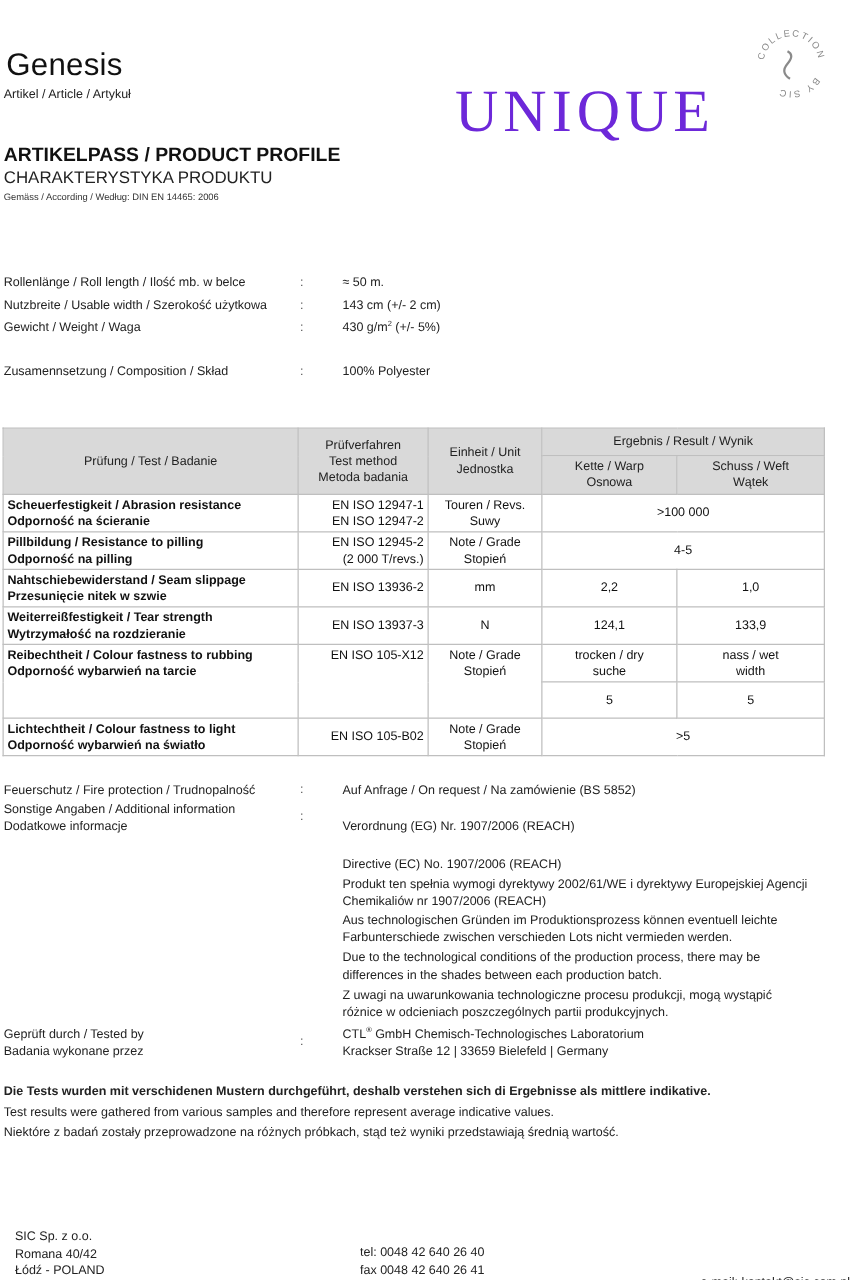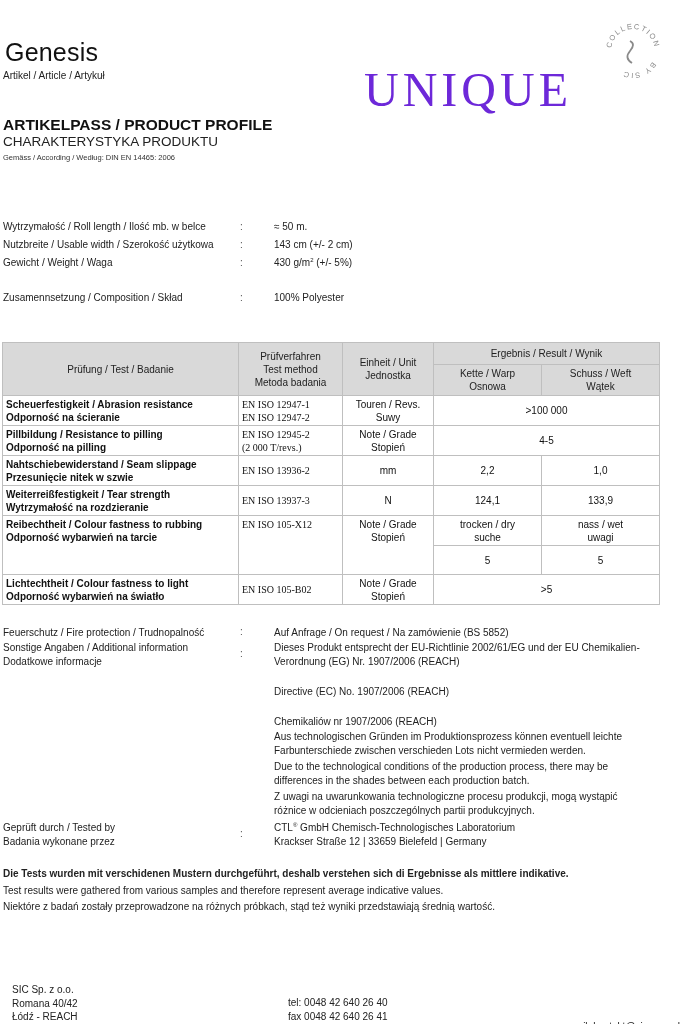--- a/index.html
+++ b/index.html
@@ -20,21 +20,21 @@
   .prop-row { position: absolute; left: 3px; font-size: 10px; color: #222; height: 14px; }
   .prop-row .lbl { position: absolute; left: 0; white-space: nowrap; }
   .prop-row .colon { position: absolute; left: 237px; color: #555; }
   .prop-row .val { position: absolute; left: 271px; white-space: nowrap; }
   sup { font-size: 6px; vertical-align: super; line-height: 0; }
 
   table.tests { position: absolute; left: 2px; top: 342px; width: 657px; border-collapse: collapse; font-size: 10px; color: #111; table-layout: fixed; }
   table.tests th, table.tests td { border: 1px solid #bfbfbf; padding: 1px 3px; line-height: 13px; }
   table.tests th { background: #d9d9d9; font-weight: normal; text-align: center; color: #222; }
   table.tests td.test { font-weight: bold; text-align: left; vertical-align: top; padding-top: 2px; }
-  table.tests td.method { text-align: left; font-family: Liberation Serif, serif; }
+  table.tests td.method { text-align: right; }
   table.tests td.center { text-align: center; }
   table.tests td.top { vertical-align: top; padding-top: 2px; }
   table.tests tr.r30 td { height: 30px; }
 
   .info { font-size: 10px; color: #222; }
   .info .lbl { position: absolute; left: 3px; white-space: nowrap; line-height: 14px; }
   .info .colon { position: absolute; left: 240px; color: #555; }
   .info .val { position: absolute; left: 274px; width: 400px; line-height: 14px; }
 
   .note { position: absolute; left: 3px; font-size: 10px; color: #222; white-space: nowrap; }
@@ -64,21 +64,21 @@
     </text>
     <path d="M28,21 q6,3 0,10 q-6,7 2,12" stroke="#8a8a8a" stroke-width="1.8" fill="none"></path>
   </svg>
 </div>
 
 <div class="abs h1">ARTIKELPASS / PRODUCT PROFILE</div>
 <div class="abs h2">CHARAKTERYSTYKA PRODUKTU</div>
 <div class="abs h3">Gemäss / According / Według: DIN EN 14465: 2006</div>
 
 <div class="prop-row" style="top:221px;">
-  <span class="lbl">Wytrzymałość / Roll length / Ilość mb. w belce</span>
+  <span class="lbl">Rollenlänge / Roll length / Ilość mb. w belce</span>
   <span class="colon">:</span>
   <span class="val">≈ 50 m.</span>
 </div>
 <div class="prop-row" style="top:239px;">
   <span class="lbl">Nutzbreite / Usable width / Szerokość użytkowa</span>
   <span class="colon">:</span>
   <span class="val">143 cm (+/- 2 cm)</span>
 </div>
 <div class="prop-row" style="top:257px;">
   <span class="lbl">Gewicht / Weight / Waga</span>
@@ -136,21 +136,21 @@
       <td class="method">EN ISO 13937-3</td>
       <td class="center">N</td>
       <td class="center">124,1</td>
       <td class="center">133,9</td>
     </tr>
     <tr class="r30">
       <td class="test" rowspan="2"><span>Reibechtheit / Colour fastness to rubbing</span><br><span>Odporność wybarwień na tarcie</span></td>
       <td class="method top" rowspan="2">EN ISO 105-X12</td>
       <td class="center top" rowspan="2"><span>Note / Grade</span><br><span>Stopień</span></td>
       <td class="center"><span>trocken / dry</span><br><span>suche</span></td>
-      <td class="center"><span>nass / wet</span><br><span>uwagi</span></td>
+      <td class="center"><span>nass / wet</span><br><span>width</span></td>
     </tr>
     <tr style="height:29px;">
       <td class="center">5</td>
       <td class="center">5</td>
     </tr>
     <tr class="r30">
       <td class="test"><span>Lichtechtheit / Colour fastness to light</span><br><span>Odporność wybarwień na światło</span></td>
       <td class="method">EN ISO 105-B02</td>
       <td class="center"><span>Note / Grade</span><br><span>Stopień</span></td>
       <td class="center" colspan="2">&gt;5</td>
@@ -160,41 +160,41 @@
 
 <div class="info">
   <span class="lbl" style="top:626px;">Feuerschutz / Fire protection / Trudnopalność</span>
   <span class="colon" style="top:626px;">:</span>
   <span class="val" style="top:626px;">Auf Anfrage / On request / Na zamówienie (BS 5852)</span>
 
   <span class="lbl" style="top:641px;">Sonstige Angaben / Additional information</span>
   <span class="lbl" style="top:655px;">Dodatkowe informacje</span>
   <span class="colon" style="top:648px;">:</span>
 
-  <div class="val" style="top:641px;"><span>Dieses Produkt entsprecht der EU-Richtlinie 2002/61/EG und der EU Chemikalien-</span><br><span>Verordnung (EG) Nr. 1907/2006 (REACH)</span></div>
+  <div class="val" style="top:641px;"><br><span>Verordnung (EG) Nr. 1907/2006 (REACH)</span></div>
   <div class="val" style="top:671px;"><br><span>Directive (EC) No. 1907/2006 (REACH)</span></div>
-  <div class="val" style="top:701px;"><br><span>Chemikaliów nr 1907/2006 (REACH)</span></div>
+  <div class="val" style="top:701px;"><span>Produkt ten spełnia wymogi dyrektywy 2002/61/WE i dyrektywy Europejskiej Agencji</span><br><span>Chemikaliów nr 1907/2006 (REACH)</span></div>
   <div class="val" style="top:730px;"><span>Aus technologischen Gründen im Produktionsprozess können eventuell leichte</span><br><span>Farbunterschiede zwischen verschieden Lots nicht vermieden werden.</span></div>
   <div class="val" style="top:760px;"><span>Due to the technological conditions of the production process, there may be</span><br><span>differences in the shades between each production batch.</span></div>
   <div class="val" style="top:790px;"><span>Z uwagi na uwarunkowania technologiczne procesu produkcji, mogą wystąpić</span><br><span>różnice w odcieniach poszczególnych partii produkcyjnych.</span></div>
 
   <span class="lbl" style="top:821px;">Geprüft durch / Tested by</span>
   <span class="lbl" style="top:835px;">Badania wykonane przez</span>
   <span class="colon" style="top:828px;">:</span>
   <div class="val" style="top:821px;"><span>CTL</span><sup>®</sup><span> GmbH Chemisch-Technologisches Laboratorium</span><br><span>Krackser Straße 12 | 33659 Bielefeld | Germany</span></div>
 </div>
 
 <div class="note" style="top:868px;font-weight:bold;">Die Tests wurden mit verschidenen Mustern durchgeführt, deshalb verstehen sich di Ergebnisse als mittlere indikative.</div>
 <div class="note" style="top:885px;">Test results were gathered from various samples and therefore represent average indicative values.</div>
 <div class="note" style="top:901px;">Niektóre z badań zostały przeprowadzone na różnych próbkach, stąd też wyniki przedstawiają średnią wartość.</div>
 
 <div class="footer f-left">
   <div>SIC Sp. z o.o.</div>
   <div>Romana 40/42</div>
-  <div>Łódź - REACH</div>
+  <div>Łódź - POLAND</div>
 </div>
 <div class="footer f-mid">
   <div>tel: 0048 42 640 26 40</div>
   <div>fax 0048 42 640 26 41</div>
 </div>
 <div class="footer f-right">
   <div>e-mail: kontakt@sic.com.pl</div>
   <div>http://www.sic.com.pl</div>
 </div>
 

